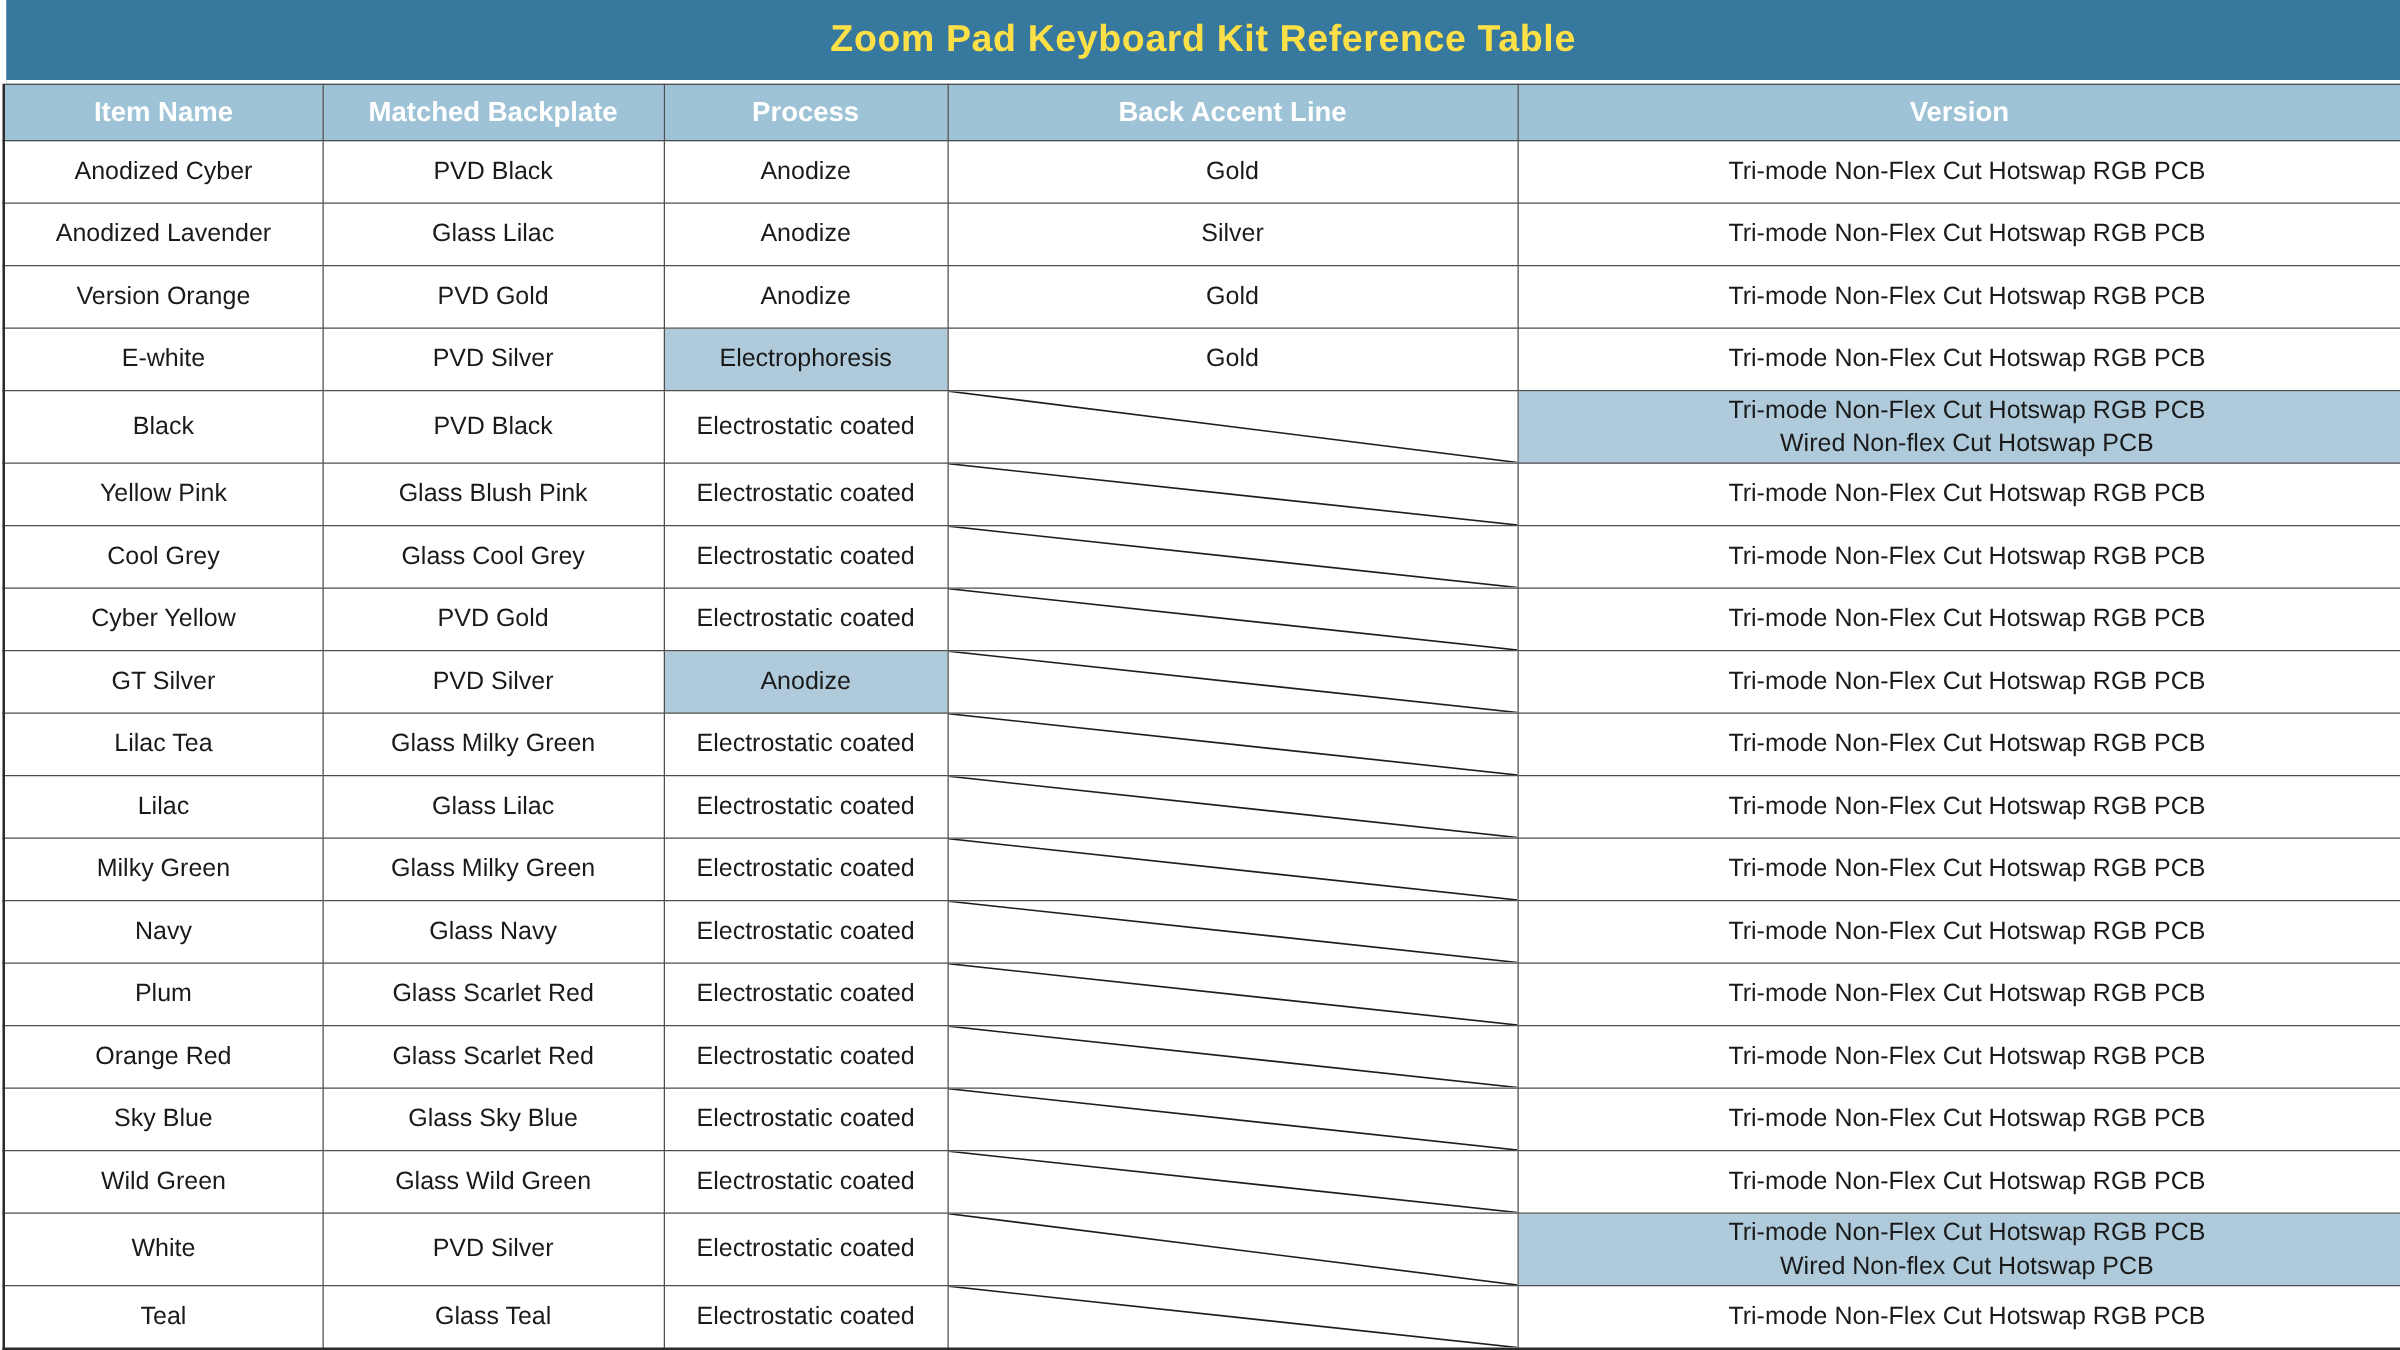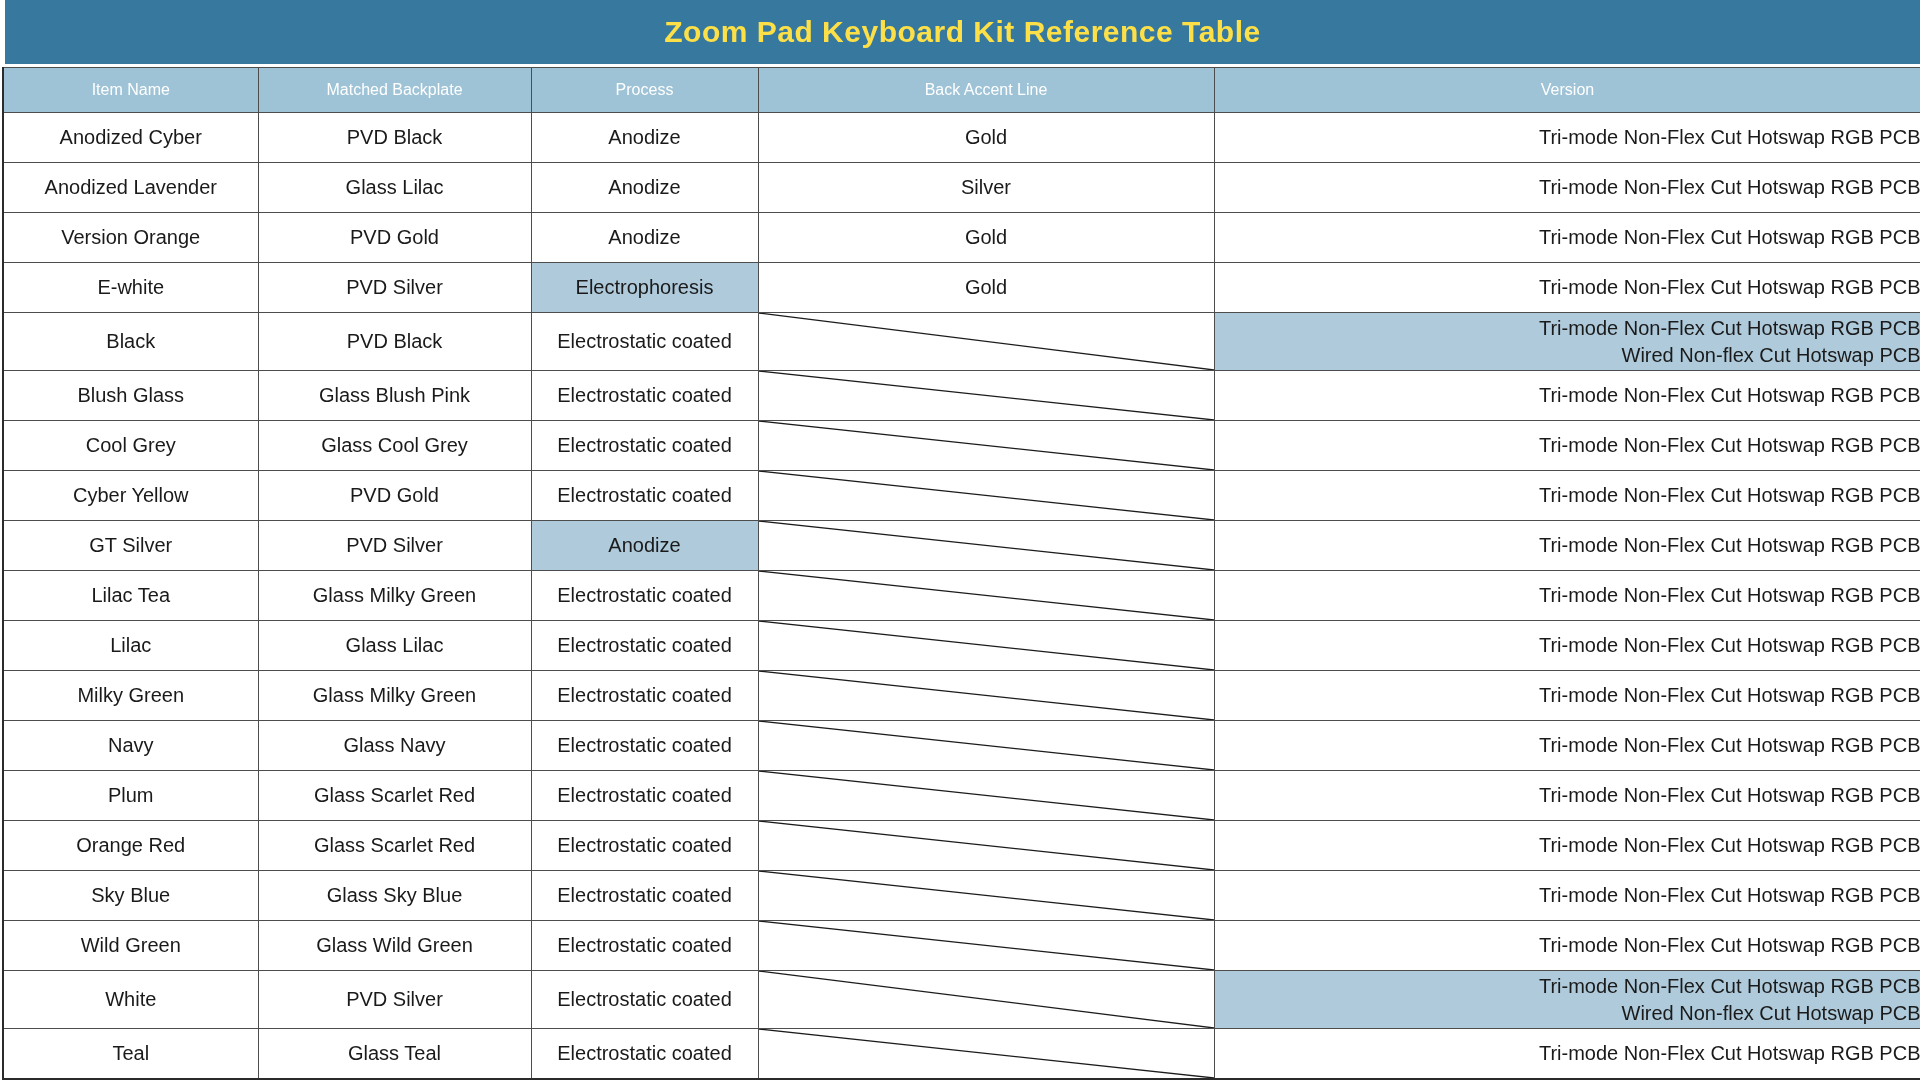--- a/index.html
+++ b/index.html
@@ -28,38 +28,38 @@
     border-collapse: collapse;
     width: 1918px;
     margin-left: 2px;
     border-left: 2px solid #2b2b2b;
     border-bottom: 2px solid #2b2b2b;
   }
   th {
     height: 44px;
     background: var(--header-bg, #9EC3D6);
     color: #ffffff;
-    font-size: 16px;
-    font-weight: 400;
+    font-size: 22px;
+    font-weight: 700;
     border: 1px solid var(--grid, #4d4d4d);
     padding: 0;
   }
   td {
     border: 1px solid var(--grid, #4d4d4d);
     font-size: 20px;
     color: var(--text, #1a1a1a);
     text-align: center;
     vertical-align: middle;
     height: 49px;
     padding: 0;
     overflow: hidden;
   }
   tr.tall td { height: 57px; }
   td.hl { background: var(--hl-bg, #AECADB); }
-  td.c-ver { text-align: right; padding-left: 12px; }
+  td.c-ver { text-align: center; padding-left: 12px; }
   td.c-ver .vline { line-height: 27px; white-space: nowrap; }
   td.c-accent { position: relative; }
   svg.diag {
     position: absolute; left: 0; top: 0;
     width: 100%; height: 100%;
     display: block;
   }
   svg.diag line { stroke: #1c1c1c; stroke-width: 1.3; }
 </style>
 </head>
@@ -133,21 +133,21 @@
             <svg class="diag" viewBox="0 0 10 10" preserveAspectRatio="none">
               <line x1="0" y1="0" x2="10" y2="10" vector-effect="non-scaling-stroke"></line>
             </svg>
           </td>
           <td class="c-ver hl">
             <div class="vline">Tri-mode Non-Flex Cut Hotswap RGB PCB</div>
             <div class="vline">Wired Non-flex Cut Hotswap PCB</div>
           </td>
         </tr>
         <tr>
-          <td class="c-item">Blush Glass</td>
+          <td class="c-item">Yellow Pink</td>
           <td class="c-back">Glass Blush Pink</td>
           <td class="c-proc">Electrostatic coated</td>
           <td class="c-accent na">
             <svg class="diag" viewBox="0 0 10 10" preserveAspectRatio="none">
               <line x1="0" y1="0" x2="10" y2="10" vector-effect="non-scaling-stroke"></line>
             </svg>
           </td>
           <td class="c-ver">
             <div class="vline">Tri-mode Non-Flex Cut Hotswap RGB PCB</div>
           </td>

